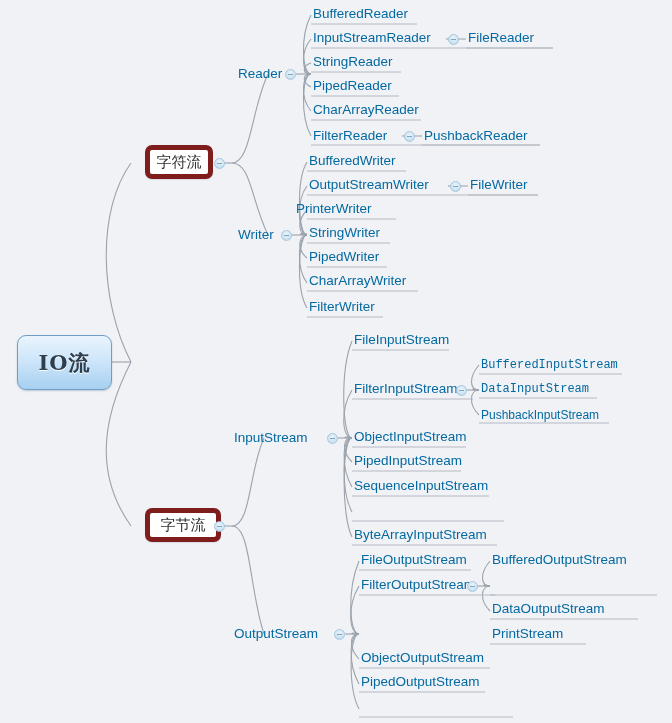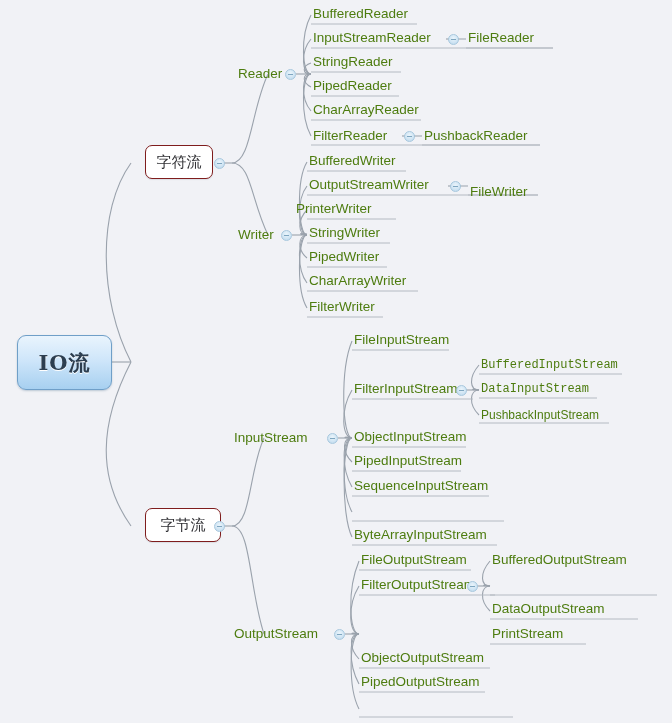--- a/index.html
+++ b/index.html
@@ -30,37 +30,37 @@
     letter-spacing:1px;
     color:#2c3e50;
     text-shadow:0 1px 0 #ffffff;
     text-align:center;
   }
 
   
   .box-node{
     position:absolute;
     box-sizing:border-box;
-    border:1px solid #7f1d1d;
+    border:5px solid #7f1d1d;
     border-radius:7px;
     background:#ffffff;
     box-shadow:0 1px 1px rgba(120,130,145,.18);
     display:flex;align-items:center;justify-content:center;
   }
   .box-node span{
     font-family:"DejaVu Sans","Liberation Sans",sans-serif;
     font-size:15px;
     color:#2e2e32;
   }
 
   
   .leaf{
     position:absolute;
     white-space:nowrap;
-    color:#4d7c0f;
+    color:#0369a1;
     font-size:13.5px;
     line-height:16px;
   }
   .leaf.small{font-size:12px;}
   .leaf.mid{font-size:12px;font-family:Liberation Mono, monospace;}
 
   
   .toggle{
     position:absolute;
     width:11px;height:11px;
@@ -222,21 +222,21 @@
   <div class="leaf" style="left:313px;top:128px;">FilterReader</div>
   <div class="toggle" style="left:404px;top:131px;"></div>
   <div class="leaf" style="left:424px;top:128px;">PushbackReader</div>
 
   <div class="leaf" style="left:238px;top:227px;">Writer</div>
   <div class="toggle" style="left:281px;top:230px;"></div>
 
   <div class="leaf" style="left:309px;top:153px;">BufferedWriter</div>
   <div class="leaf" style="left:309px;top:177px;">OutputStreamWriter</div>
   <div class="toggle" style="left:450px;top:181px;"></div>
-  <div class="leaf" style="left:470px;top:184px;">FileWriter</div>
+  <div class="leaf" style="left:470px;top:177px;">FileWriter</div>
   <div class="leaf" style="left:296px;top:201px;">PrinterWriter</div>
   <div class="leaf" style="left:309px;top:225px;">StringWriter</div>
   <div class="leaf" style="left:309px;top:249px;">PipedWriter</div>
   <div class="leaf" style="left:309px;top:273px;">CharArrayWriter</div>
   <div class="leaf" style="left:309px;top:299px;">FilterWriter</div>
 
   <div class="leaf" style="left:234px;top:430px;">InputStream</div>
   <div class="toggle" style="left:327px;top:433px;"></div>
 
   <div class="leaf" style="left:354px;top:332px;">FileInputStream</div>

